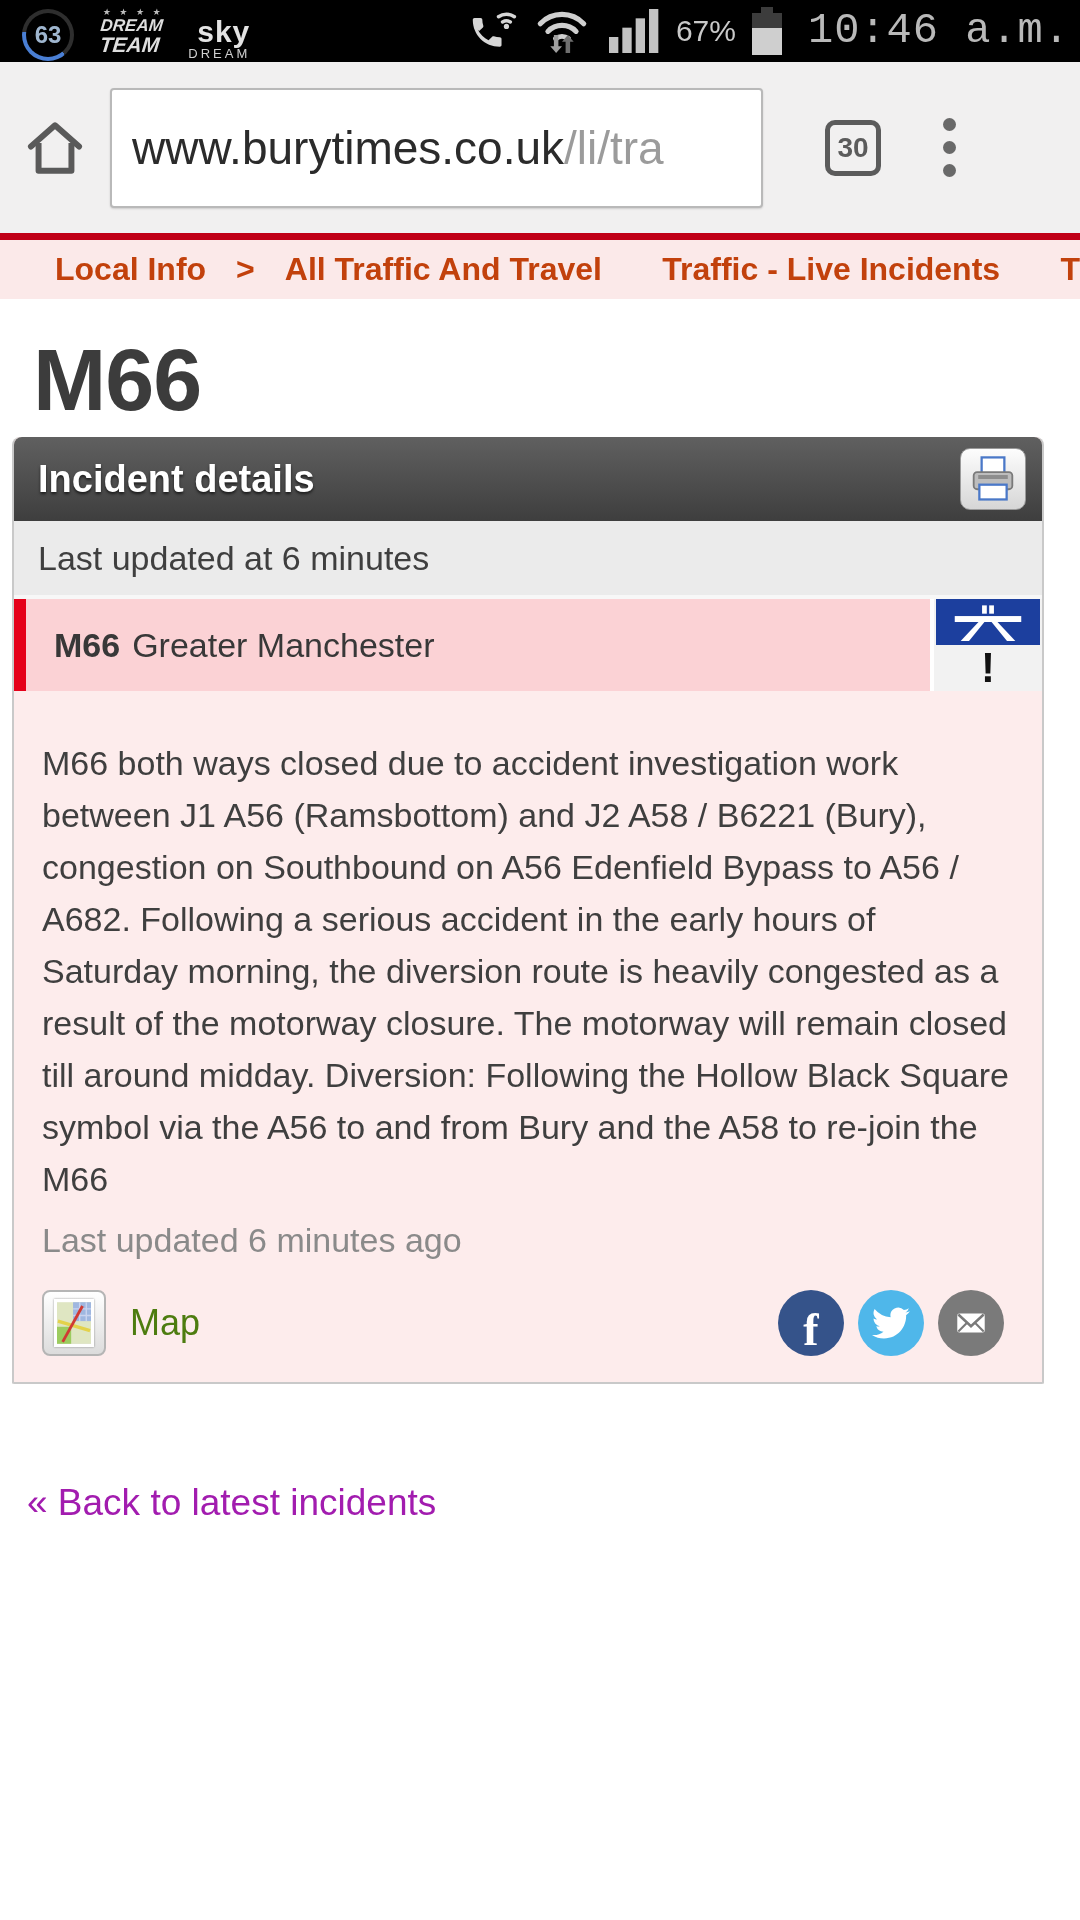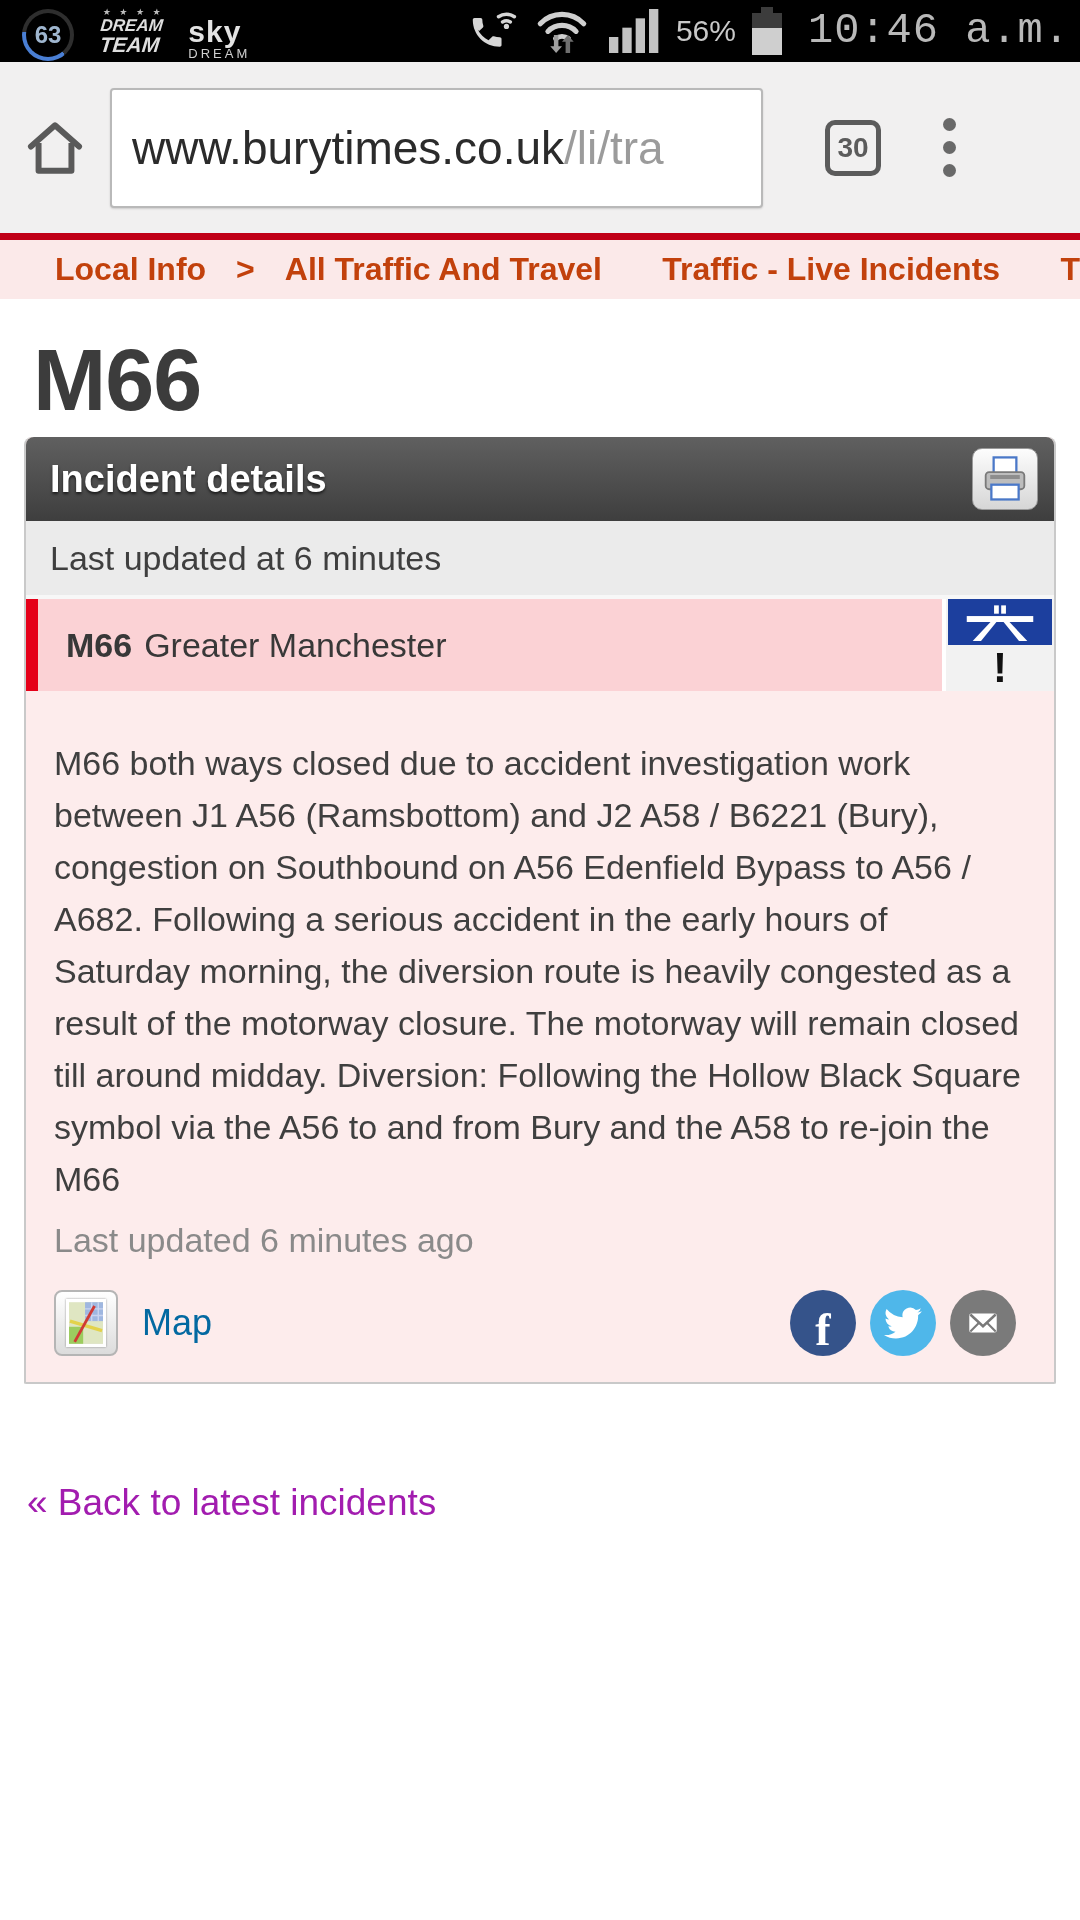--- a/index.html
+++ b/index.html
@@ -27,21 +27,21 @@
   }
   .badge-63 .inner {
     width:44px; height:44px; border-radius:50%; background:#000;
     display:flex; align-items:center; justify-content:center;
     font-size:24px; color:#9fb6cf; font-weight:bold;
   }
   .dream-team { text-align:center; color:#dedede; transform:skewX(-6deg); line-height:1; }
   .dream-team .stars { font-size:9px; letter-spacing:3px; color:#bdbdbd; }
   .dream-team .l1 { font-size:17px; font-weight:bold; font-style:italic; }
   .dream-team .l2 { font-size:21px; font-weight:bold; font-style:italic; }
-  .sky-logo { text-align:left; color:#e3e3e3; line-height:1;margin-top:14px; }
+  .sky-logo { text-align:right; color:#e3e3e3; line-height:1;margin-top:14px; }
   .sky-logo .sky { font-size:30px; font-weight:bold; letter-spacing:1px; }
   .sky-logo .sports { font-size:13px; letter-spacing:3px; color:#cfcfcf; }
   .sb-right { margin-left:auto; display:flex; align-items:center; gap:16px; }
   .pct { font-size:30px; color:#c9c9c9; }
   .battery { position:relative; width:30px; height:48px; }
   .battery .cap { position:absolute; top:0; left:9px; width:12px; height:6px; background:#3c3c3c; }
   .battery .body { position:absolute; top:6px; left:0; width:30px; height:42px; background:#cfcfcf; }
   .battery .empty { position:absolute; top:6px; left:0; width:30px; height:15px; background:#3c3c3c; }
   .clock { font-size:42px; color:#b9b9b9; letter-spacing:1px; margin-left:10px;font-family:Liberation Mono, monospace; }
 
@@ -80,21 +80,21 @@
   .breadcrumb .sep { font-weight:bold; }
   .breadcrumb .gap { width:18px; }
 
   
   .page-title {
     font-size:88px; font-weight:bold; color:#3c3c3c;
     margin:30px 0 0 33px; letter-spacing:-1px;
   }
 
   .card {
-    position:absolute; left:24px; top:437px; width:1032px;
+    position:absolute; left:12px; top:437px; width:1032px;
     background:#fdecec; border:2px solid #c9c9c9; border-top:none;
     border-radius:8px 8px 2px 2px;
   }
   .card-header {
     height:84px; background:linear-gradient(#606060,#3e3e3e);
     border-radius:8px 8px 0 0;
     display:flex; align-items:center; padding:0 16px 0 24px;
   }
   .card-header .title {
     color:#fff; font-size:38px; font-weight:bold;
@@ -140,21 +140,21 @@
   .map-row {
     margin-top:30px; display:flex; align-items:center;
   }
   .map-btn {
     width:64px; height:66px;
     background:linear-gradient(#ffffff,#dcdcdc);
     border:2px solid #b5b5b5; border-radius:8px;
     display:flex; align-items:center; justify-content:center;
   }
   .map-thumb { border:3px solid #fff; box-shadow:0 0 2px rgba(0,0,0,.4); display:block; }
-  .map-label { margin-left:24px; font-size:36px; color:#0369a1; }
+  .map-label { margin-left:24px; font-size:36px; color:#4d7c0f; }
   .social { margin-left:auto; display:flex; gap:14px; padding-right:14px; }
   .circle {
     width:66px; height:66px; border-radius:50%;
     display:flex; align-items:center; justify-content:center; overflow:hidden;
   }
   .fb { background:#35538a; }
   .fb span { color:#fff; font-size:46px; font-weight:bold; position:relative; top:6px; font-family:"Liberation Serif", serif; }
   .tw { background:#4fb7ea; }
   .em { background:#7a7a7a; }
 
@@ -204,21 +204,21 @@
       </svg>
     </span>
     <span>
       <svg width="54" height="48" viewBox="0 0 40 36">
         <rect x="2" y="24" width="7" height="12" fill="#c2c2c2"></rect>
         <rect x="12" y="17" width="7" height="19" fill="#c2c2c2"></rect>
         <rect x="22" y="10" width="7" height="26" fill="#c2c2c2"></rect>
         <rect x="32" y="3" width="7" height="33" fill="#c2c2c2"></rect>
       </svg>
     </span>
-    <span class="pct">56%</span>
+    <span class="pct">67%</span>
     <span class="battery">
       <span class="cap"></span>
         <span class="body"></span>
         <span class="empty"></span>
     </span>
     <span class="clock">10:46 a.m.</span>
   </div>
 </div>
 
 <div class="browser-bar">

